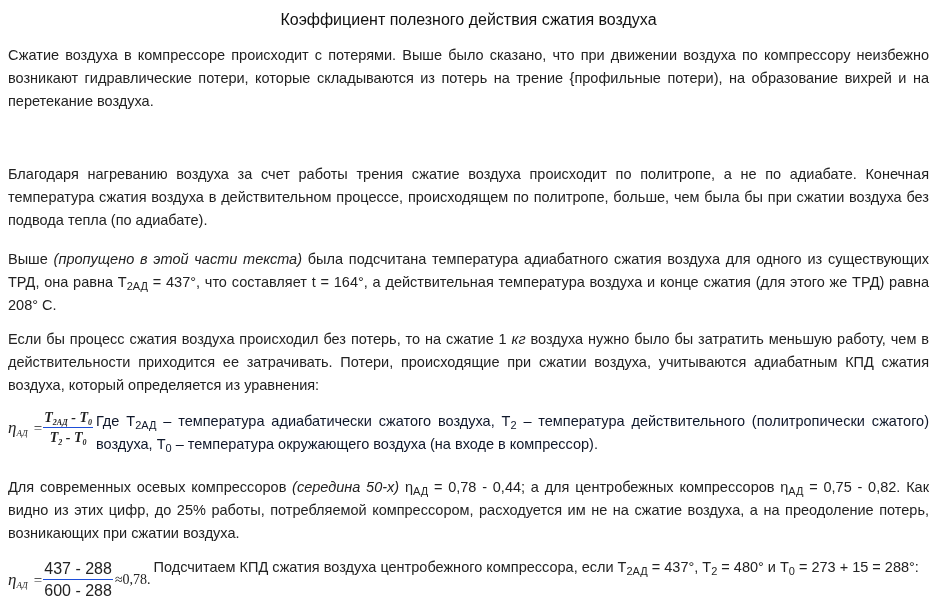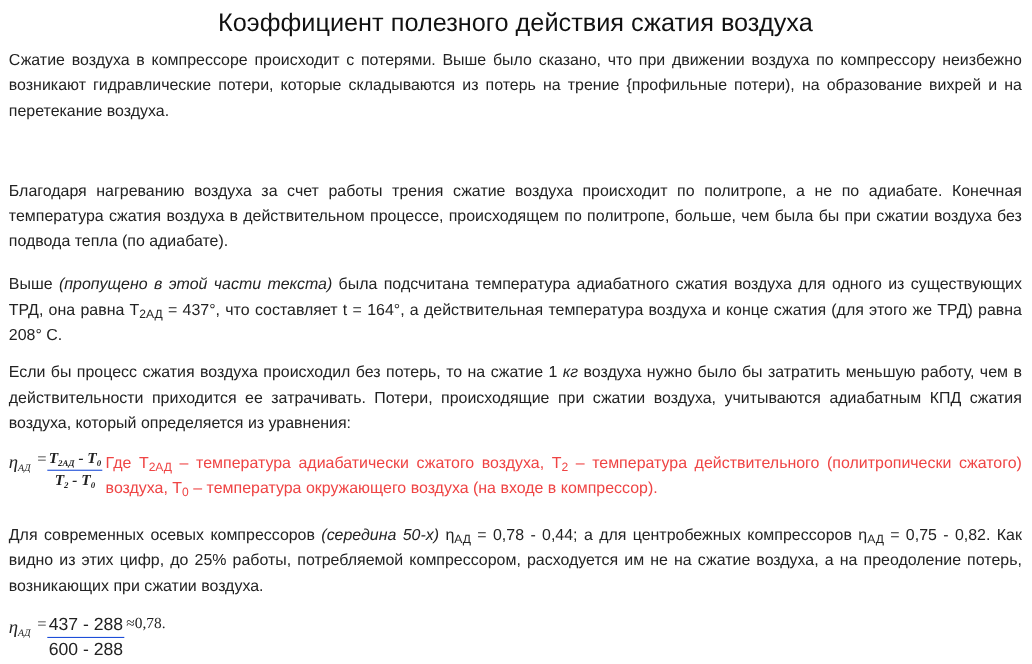--- a/index.html
+++ b/index.html
@@ -6,21 +6,21 @@
     body {
       width: 938px; height: 604px; overflow: hidden;
       font-family: "Liberation Sans", sans-serif;
       color: #222222;
       font-size: 14.5px;
     }
     .page { padding: 0 9px 0 8px; }
     h1 {
       font-family: "Liberation Sans", sans-serif;
       font-weight: normal;
-      font-size: 23px;
+      font-size: 16px;
       text-align: center;
       margin: 6px 0 0 0;
       height: 28px;
       line-height: 28px;
       color: #111;
     }
     p {
       margin: 0;
       line-height: 23px;
       text-align: justify;
@@ -34,21 +34,21 @@
     sub { font-size: 11px; vertical-align: -3px; line-height: 0; }
     i { font-style: italic; }
     .formula-row {
       position: absolute; left: 8px; width: 921px;
       display: flex; align-items: flex-start;
     }
     .f1 { top: 410px; }
     .f2 { top: 556px; }
     .formula {
       font-family: "Liberation Serif", serif;
-      display: flex; align-items: flex-start;
+      display: flex; align-items: center;
       flex: 0 0 auto;
     }
     .eta { font-style: italic; font-size: 17px; }
     .eta sub { font-size: 9px; font-style: italic; }
     .eq { margin: 0 1px 0 6px; font-size: 15px; }
     .frac { display: inline-flex; flex-direction: column; align-items: center; }
     .frac .num { border-bottom: 1px solid #1d4ed8; padding: 0 1px 1px 1px; font-size: 14px; font-weight: bold; font-style: italic; white-space: nowrap; }
     .frac .den { padding-top: 2px; font-size: 14px; font-weight: bold; font-style: italic; white-space: nowrap; }
     .frac .num sub, .frac .den sub { font-size: 8px; }
     .frac.plain .num, .frac.plain .den { font-weight: normal; font-style: normal; font-family: "Liberation Sans", sans-serif; font-size: 16px; }
@@ -72,29 +72,30 @@
 
   <div class="formula-row f1">
     <div class="formula">
       <span class="eta"><span>η</span><sub>АД</sub></span>
       <span class="eq">=</span>
       <span class="frac">
         <span class="num"><span>T</span><sub>2АД</sub><span> - </span><span>T</span><sub>0</sub></span>
         <span class="den"><span>T</span><sub>2</sub><span> - </span><span>T</span><sub>0</sub></span>
       </span>
     </div>
-    <div class="ftext" style="font-family:'Liberation Sans',sans-serif;font-size:14.5px;color:#ef4444;"><span>Где Т</span><sub>2АД</sub><span> – температура адиабатически сжатого воздуха, Т</span><sub>2</sub><span> – температура действительного (политропически сжатого) воздуха, Т</span><sub>0</sub><span> – температура окружающего воздуха (на входе в компрессор).</span></div>
+    <div class="ftext" style="font-family:'Liberation Sans',sans-serif;font-size:14.5px;color:#0f172a;"><span>Где Т</span><sub>2АД</sub><span> – температура адиабатически сжатого воздуха, Т</span><sub>2</sub><span> – температура действительного (политропически сжатого) воздуха, Т</span><sub>0</sub><span> – температура окружающего воздуха (на входе в компрессор).</span></div>
   </div>
 
   <p class="p6"><span>Для современных осевых компрессоров </span><i>(середина 50-х)</i><span> η</span><sub>АД</sub><span> = 0,78 - 0,44; а для центробежных компрессоров η</span><sub>АД</sub><span> = 0,75 - 0,82. Как видно из этих цифр, до 25% работы, потребляемой компрессором, расходуется им не на сжатие воздуха, а на преодоление потерь, возникающих при сжатии воздуха.</span></p>
 
   <div class="formula-row f2">
     <div class="formula" style="margin-top:4px;">
       <span class="eta"><span>η</span><sub>АД</sub></span>
       <span class="eq">=</span>
       <span class="frac plain">
         <span class="num">437 - 288</span>
         <span class="den">600 - 288</span>
       </span>
       <span class="approx">≈0,78.</span>
     </div>
+    <div class="ftext" style="text-align:left;"><span>Подсчитаем КПД сжатия воздуха центробежного компрессора, если Т</span><sub>2АД</sub><span> = 437°, Т</span><sub>2</sub><span> = 480° и Т</span><sub>0</sub><span> = 273 + 15 = 288°:</span></div>
   </div>
 </div>
 
 </body></html>

